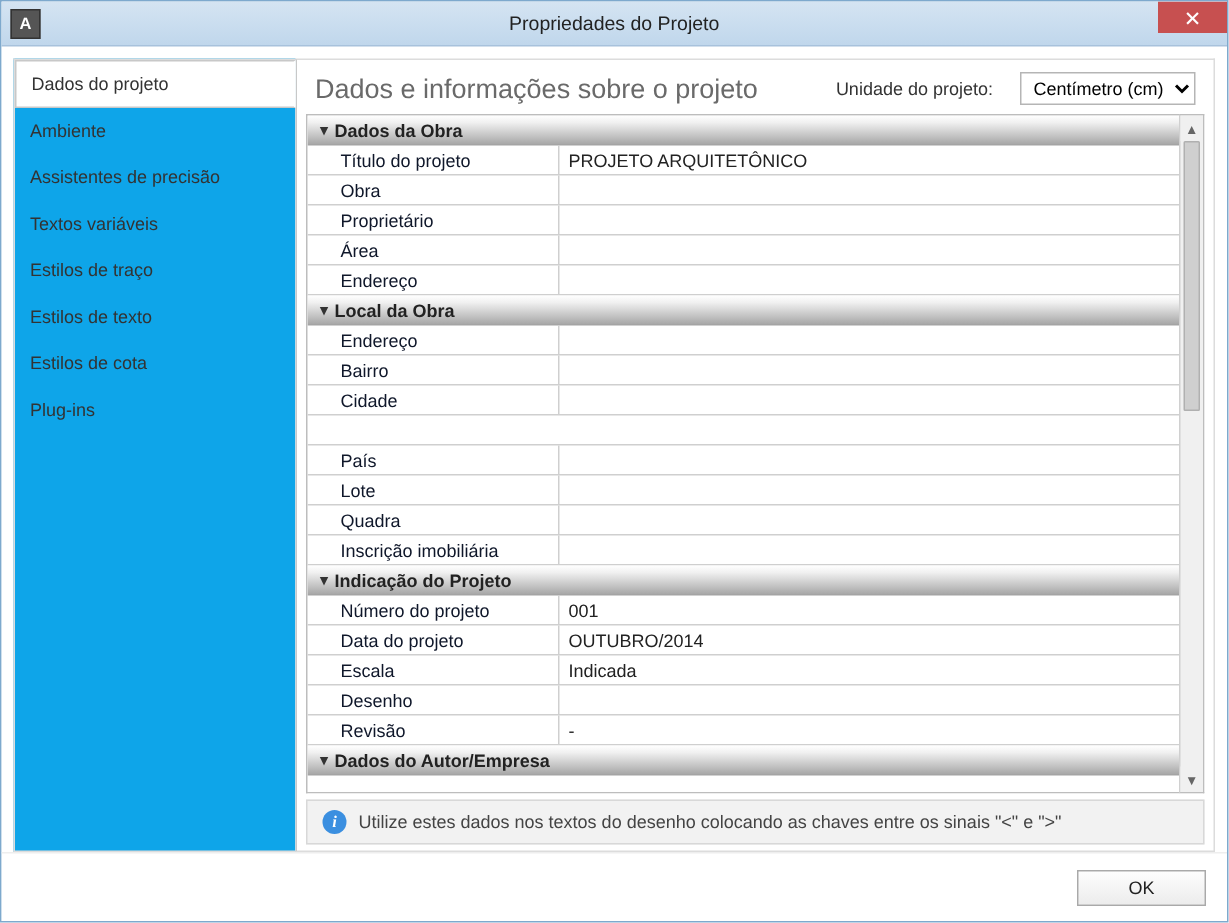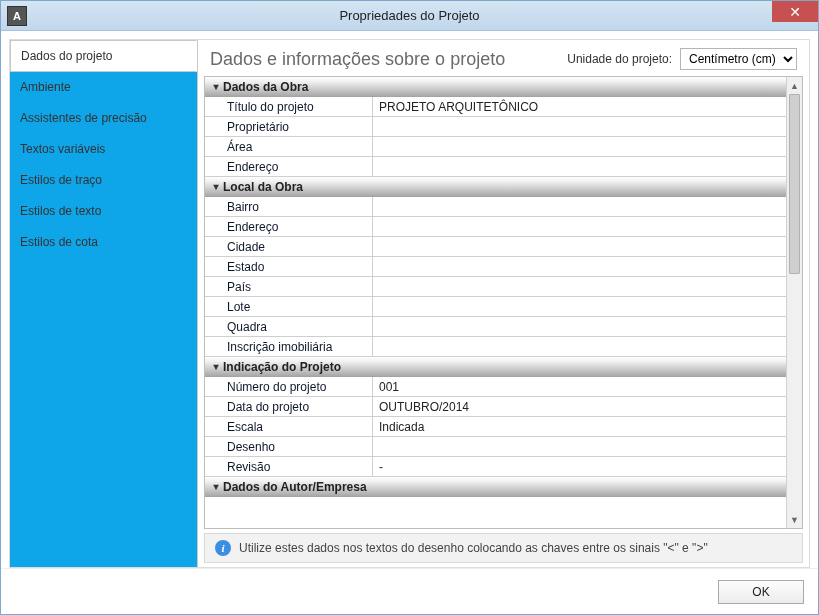--- a/index.html
+++ b/index.html
@@ -86,21 +86,21 @@
       align-items:center;
       justify-content:space-between;
       padding: 8px 12px 6px 12px;
     }
     .content-header h1 {
       font-size:18px;
       font-weight:normal;
       color:#6a6a6a;
     }
     .unit-wrap {
-      display:flex;align-items:center;gap:8px;
+      display:flex;align-items:center;gap:18px;
       font-size:12px;color:#333;
     }
     .unit-select {
       height:22px;
       border:1px solid #b5b5b5;
       background:#fff;
       font-size:12px;
       padding:0 4px;
     }
     .grid-wrap {
@@ -212,20 +212,21 @@
 
 <div class="body-area">
   <div class="sidebar" id="sidebar">
       <div class="tab active">Dados do projeto</div>
       <div class="tab">Ambiente</div>
       <div class="tab">Assistentes de precisão</div>
       <div class="tab">Textos variáveis</div>
       <div class="tab">Estilos de traço</div>
       <div class="tab">Estilos de texto</div>
       <div class="tab">Estilos de cota</div>
+      <div class="tab">Plug-ins</div>
     </div>
 
   <div class="content">
     <div class="content-header">
       <h1>Dados e informações sobre o projeto</h1>
       <div class="unit-wrap">
         <span>Unidade do projeto:</span>
         <select class="unit-select">
           <option>Centímetro (cm)</option>
         </select>
@@ -236,49 +237,52 @@
       <div class="grid-inner" id="grid-inner">
           <div class="section-header">
             <span class="arrow">▾</span>
             <span>Dados da Obra</span>
           </div>
           <div class="row">
             <div class="label">Título do projeto</div>
             <div class="value">PROJETO ARQUITETÔNICO</div>
           </div>
           <div class="row">
+            <div class="label">Obra</div>
+            <div class="value"></div>
+          </div>
+          <div class="row">
             <div class="label">Proprietário</div>
             <div class="value"></div>
           </div>
           <div class="row">
             <div class="label">Área</div>
             <div class="value"></div>
           </div>
           <div class="row">
             <div class="label">Endereço</div>
             <div class="value"></div>
           </div>
           <div class="section-header">
             <span class="arrow">▾</span>
             <span>Local da Obra</span>
           </div>
           <div class="row">
+            <div class="label">Endereço</div>
+            <div class="value"></div>
+          </div>
+          <div class="row">
             <div class="label">Bairro</div>
             <div class="value"></div>
           </div>
           <div class="row">
-            <div class="label">Endereço</div>
-            <div class="value"></div>
-          </div>
-          <div class="row">
             <div class="label">Cidade</div>
             <div class="value"></div>
           </div>
           <div class="row">
-            <div class="label">Estado</div>
             <div class="value"></div>
           </div>
           <div class="row">
             <div class="label">País</div>
             <div class="value"></div>
           </div>
           <div class="row">
             <div class="label">Lote</div>
             <div class="value"></div>
           </div>

